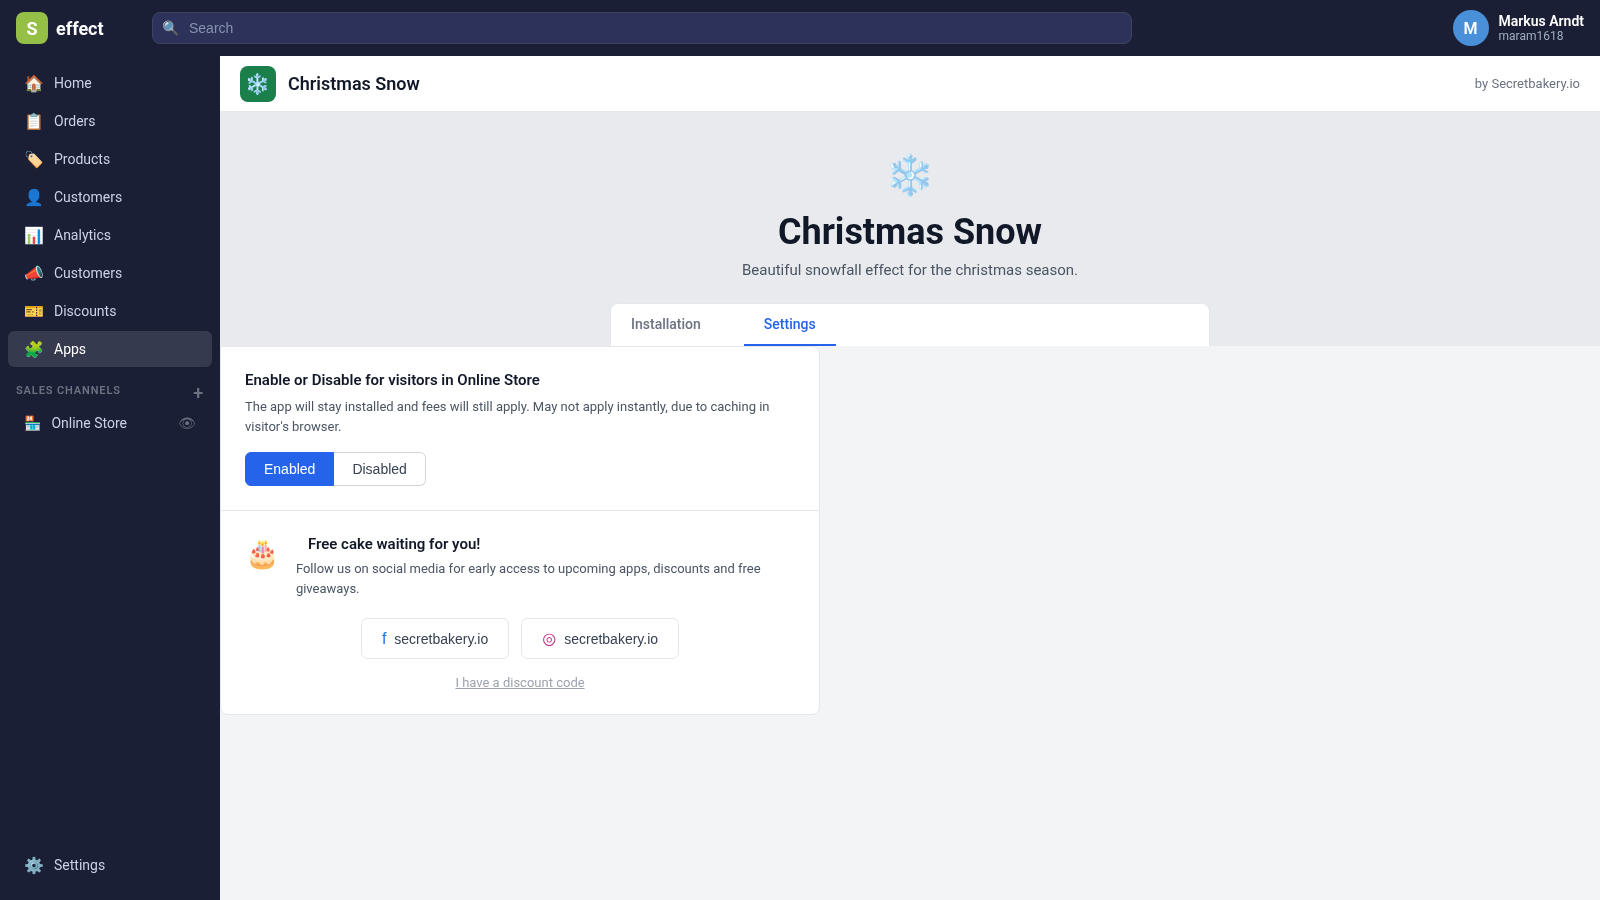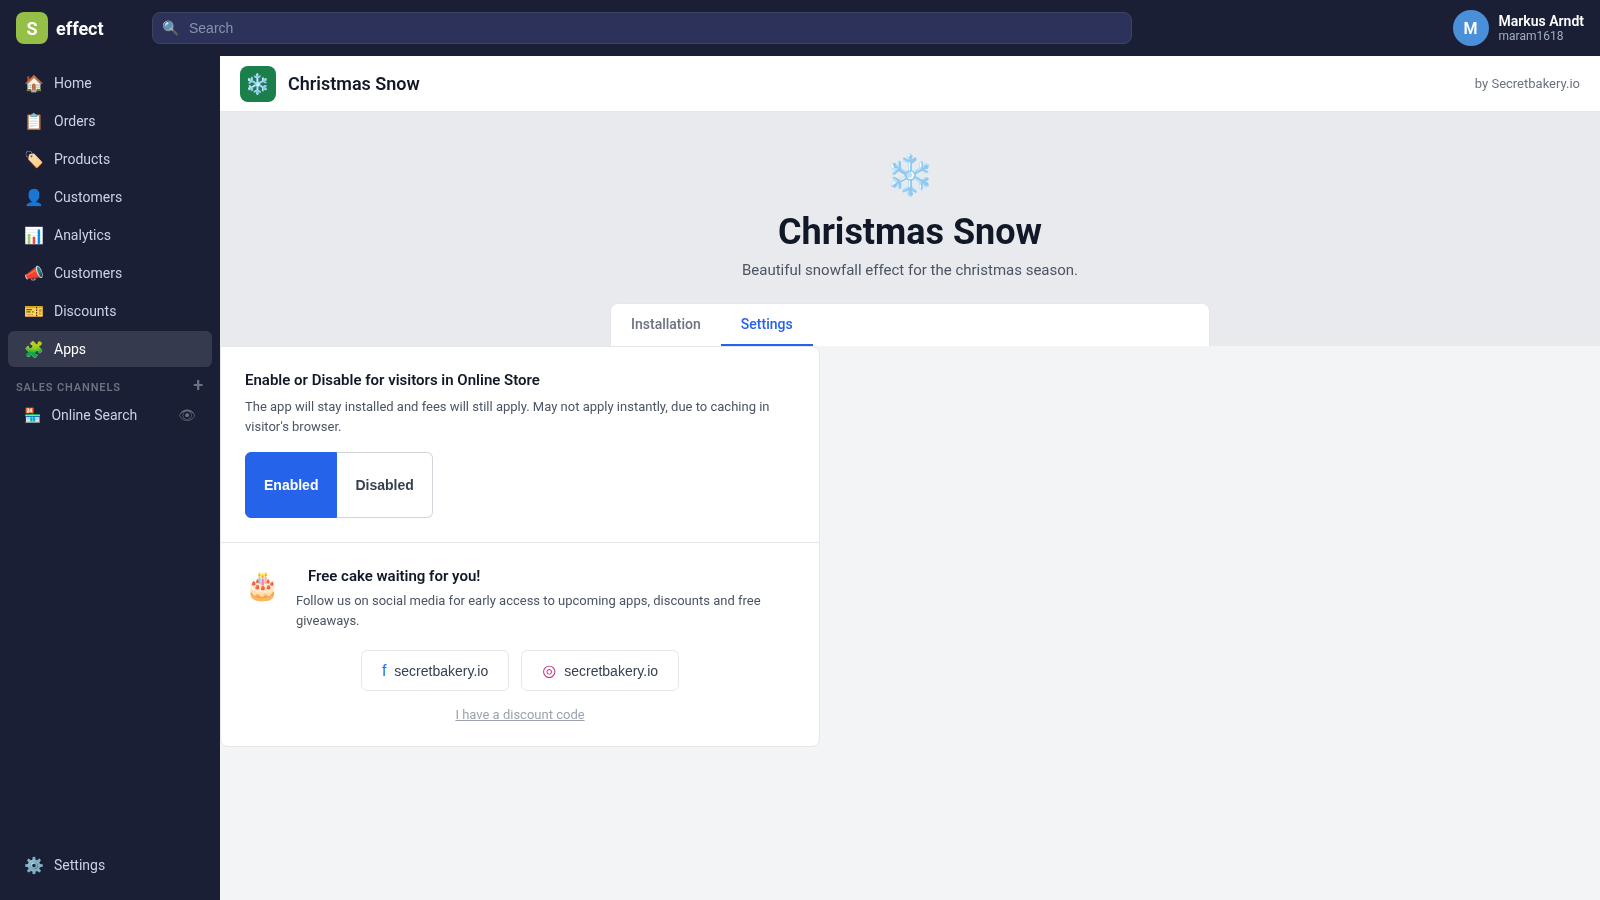--- a/index.html
+++ b/index.html
@@ -115,23 +115,23 @@
       text-decoration: none;
     }
     .sidebar-item.active { background: rgba(255,255,255,0.12); color: white; }
     .sidebar-item .icon { width: 20px; height: 20px; display: flex; align-items: center; justify-content: center; font-size: 16px; flex-shrink: 0; }
 
     .sidebar-section-label {
       font-size: 11px;
       font-weight: 600;
       color: #6b7280;
       letter-spacing: 0.08em;
-      padding: 8px 16px 4px 16px;
-      display: flex;
-      align-items: flex-end;
+      padding: 16px 16px 4px 16px;
+      display: flex;
+      align-items: flex-start;
       justify-content: space-between;
       text-transform: uppercase;
     }
     .sidebar-section-label .add-btn {
       color: #6b7280;
       cursor: pointer;
       font-size: 18px;
       line-height: 1;
     }
 
@@ -213,20 +213,21 @@
 
     
     .tabs-container {
       background: white;
       border-radius: 8px 8px 0 0;
       border: 1px solid #e5e7eb;
       border-bottom: none;
       display: flex;
       width: 100%;
       max-width: 600px;
+      gap: 23px;
     }
     .tab {
       padding: 12px 20px;
       font-size: 14px;
       color: #6b7280;
       cursor: pointer;
       border-bottom: 2px solid transparent;
       font-weight: 500;
     }
     .tab.active {
@@ -256,23 +257,23 @@
       font-size: 13px;
       color: #4b5563;
       line-height: 1.5;
       margin-bottom: 16px;
     }
     .toggle-group {
       display: flex;
       gap: 0;
     }
     .toggle-btn {
-      padding: 24px 18px;
-      font-size: 14px;
-      font-weight: 700;
+      padding: 8px 18px;
+      font-size: 14px;
+      font-weight: 400;
       cursor: pointer;
       border: 1px solid #d1d5db;
       background: white;
       color: #374151;
     }
     .toggle-btn:first-child { border-radius: 6px 0 0 6px; }
     .toggle-btn:last-child { border-radius: 0 6px 6px 0; border-left: none; }
     .toggle-btn.active-enabled {
       background: #2563eb;
       color: white;
@@ -418,21 +419,21 @@
       <span>Apps</span>
     </div>
 
     <div class="sidebar-section-label">
       <span>SALES CHANNELS</span>
       <span class="add-btn">+</span>
     </div>
     <div class="online-store-row">
       <div class="online-store-left">
         <span class="icon">🏪</span>
-        <span>Online Search</span>
+        <span>Online Store</span>
       </div>
       <span class="online-store-right">👁</span>
     </div>
 
     <div class="sidebar-bottom">
       <div class="sidebar-item">
         <span class="icon">⚙️</span>
         <span>Settings</span>
       </div>
     </div>

